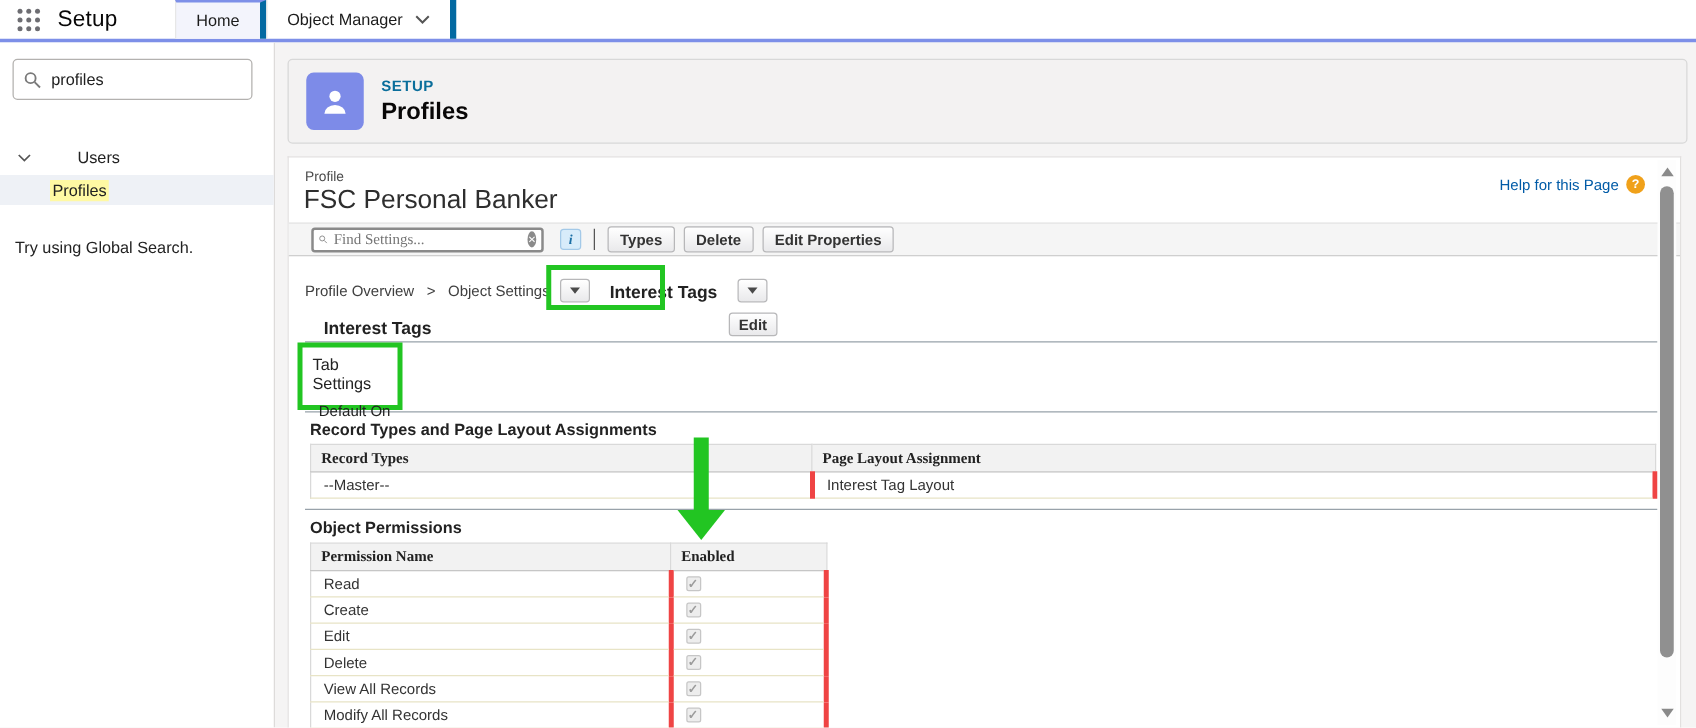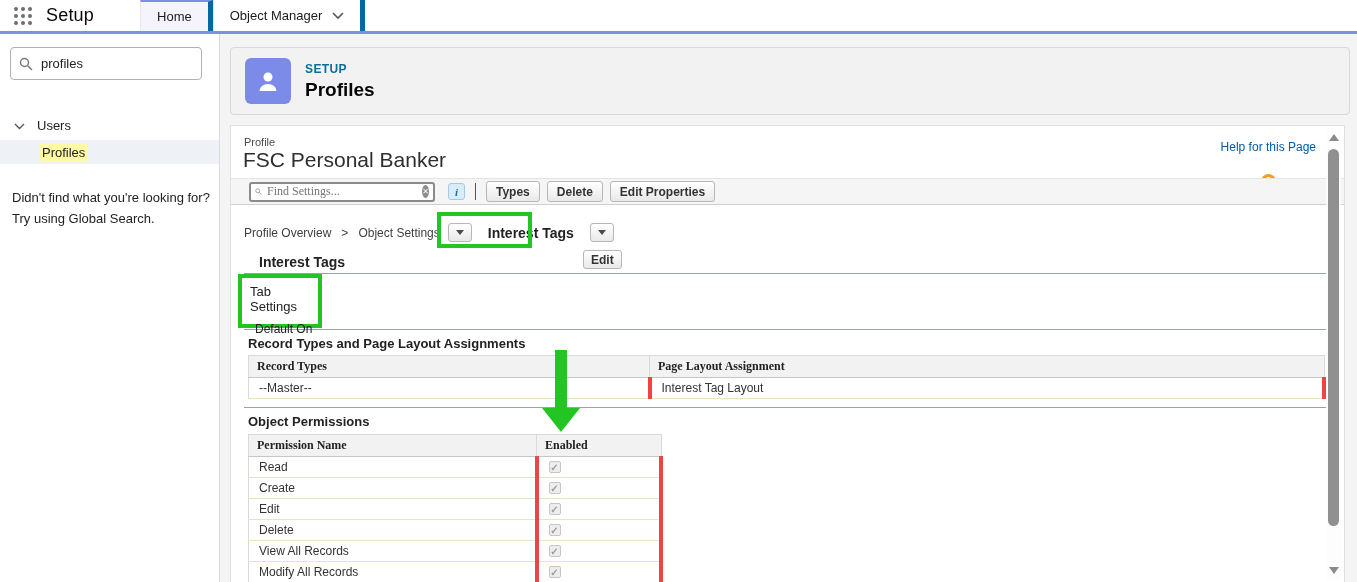--- a/index.html
+++ b/index.html
@@ -19,21 +19,21 @@
 
   
   .sidebar { position:absolute; left:0; top:34px; width:220px; bottom:0; background:#fff;
              border-right:1px solid #dddbda; }
   .side-search { position:absolute; left:10px; top:13px; width:192px; height:33px;
                  border:1px solid #b3b1af; border-radius:4px; background:#fff;
                  display:flex; align-items:center; padding:0 8px; }
   .side-search input { border:none; outline:none; font-size:13px; color:#222; width:140px;
                        font-family:"Liberation Sans", sans-serif; margin-left:8px; background:transparent; }
   .tree-group { position:absolute; left:0; top:79px; width:100%; height:24px; display:flex;
-                align-items:center; font-size:13px; color:#222; cursor:pointer; }
+                align-items:center; font-size:13px; color:#222; cursor:pointer;gap:25px; }
   .tree-group .chev { margin:0 12px 0 14px; }
   .tree-item { position:absolute; left:0; top:106px; width:100%; height:24px; display:flex;
                align-items:center; background:var(--c-selected-row-bg,#eef1f6); font-size:13px; cursor:pointer; }
   .tree-item mark { background:var(--c-highlight-yellow,#fff9a3); color:#222; margin-left:40px; padding:1px 2px; }
   .notfound { position:absolute; left:12px; top:153px; font-size:13px; color:#222; line-height:21px; }
 
   
   .content { position:absolute; left:220px; top:34px; right:0; bottom:0; background:#f5f4f4; }
   .hdr-card { position:absolute; left:10px; top:13px; width:1120px; height:68px; background:#f3f2f2;
               border:1px solid #d8d8d8; border-radius:4px; display:flex; align-items:center; padding-left:14px; }
@@ -41,22 +41,22 @@
             display:flex; align-items:center; justify-content:center; }
   .hdr-text { margin-left:14px; }
   .eyebrow { font-size:12px; font-weight:bold; color:var(--c-setup-label-blue,#0a6e9b); letter-spacing:.4px; }
   .hdr-title { font-size:19px; font-weight:bold; color:#080707; margin-top:3px; }
 
   
   .panel { position:absolute; left:10px; top:91px; width:1115px; height:470px; background:#fff;
            border:1px solid #e2e0df; border-bottom:none; font-size:12px; }
   .entity-label { position:absolute; left:13px; top:10px; font-size:11px; color:#4a4a4a; }
   .profile-name { position:absolute; left:12px; top:22px; font-size:21px; color:#2e2e2e; }
-  .help-link { position:absolute; right:28px; top:14px; display:flex; align-items:center; gap:20px;
-               font-size:12px; color:var(--c-help-link-blue,#015ba7); cursor:pointer;flex-direction:column; }
+  .help-link { position:absolute; right:28px; top:14px; display:flex; align-items:center; gap:6px;
+               font-size:12px; color:var(--c-help-link-blue,#015ba7); cursor:pointer; }
   .help-q { width:15px; height:15px; border-radius:50%; background:var(--c-help-icon-orange,#f0a11a);
             color:#fff; font-size:10px; font-weight:bold; display:flex; align-items:center; justify-content:center; }
 
   .toolbar { position:absolute; left:0; top:52px; width:100%; height:27px; background:#f5f5f5;
              border-top:1px solid #e4e4e4; border-bottom:1px solid #cfcfcf;
              display:flex; align-items:center; padding-left:18px; gap:7px; }
   .find-box { width:186px; height:20px; border:2px solid #8a8a8a; border-radius:3px; background:#fff;
               display:flex; align-items:center; padding:0 4px; }
   .find-box input { border:none; outline:none; flex:1; font-size:12px; color:#777; margin-left:5px;
                     font-family:Liberation Serif, serif; background:transparent; }
@@ -164,21 +164,20 @@
         <svg width="11" height="7" viewBox="0 0 11 7">
             <path d="M1 1 L5.5 5.5 L10 1" fill="none" stroke="#555" stroke-width="1.4"></path>
           </svg>
       </span>
       <span>Users</span>
     </div>
     <div class="tree-item">
       <mark>Profiles</mark>
     </div>
     <div class="notfound">
-      <div>Didn't find what you're looking for?</div>
       <div>Try using Global Search.</div>
     </div>
   </aside>
 
   <main class="content">
 
     <section class="hdr-card">
       <div class="avatar">
         <svg width="26" height="26" viewBox="0 0 26 26">
           <circle cx="13" cy="9" r="4.5" fill="#fff"></circle>

